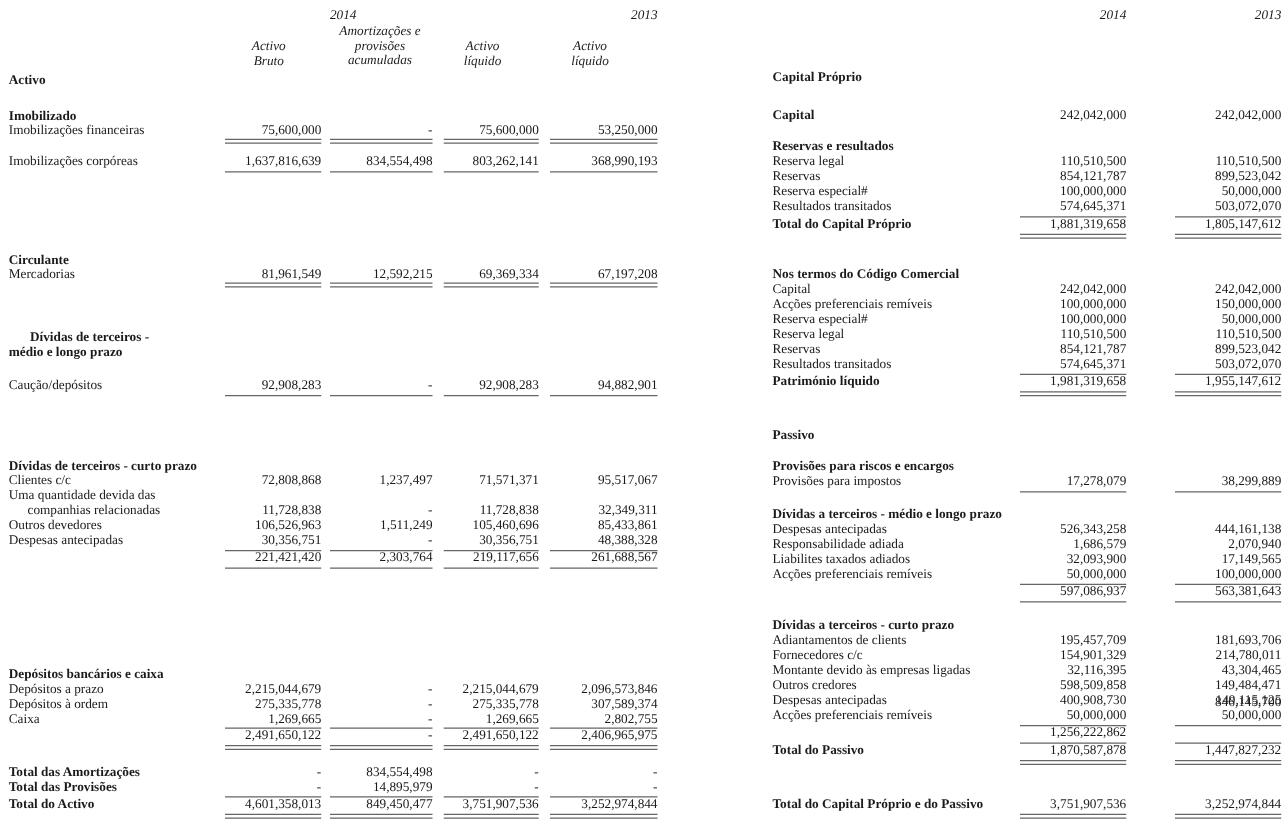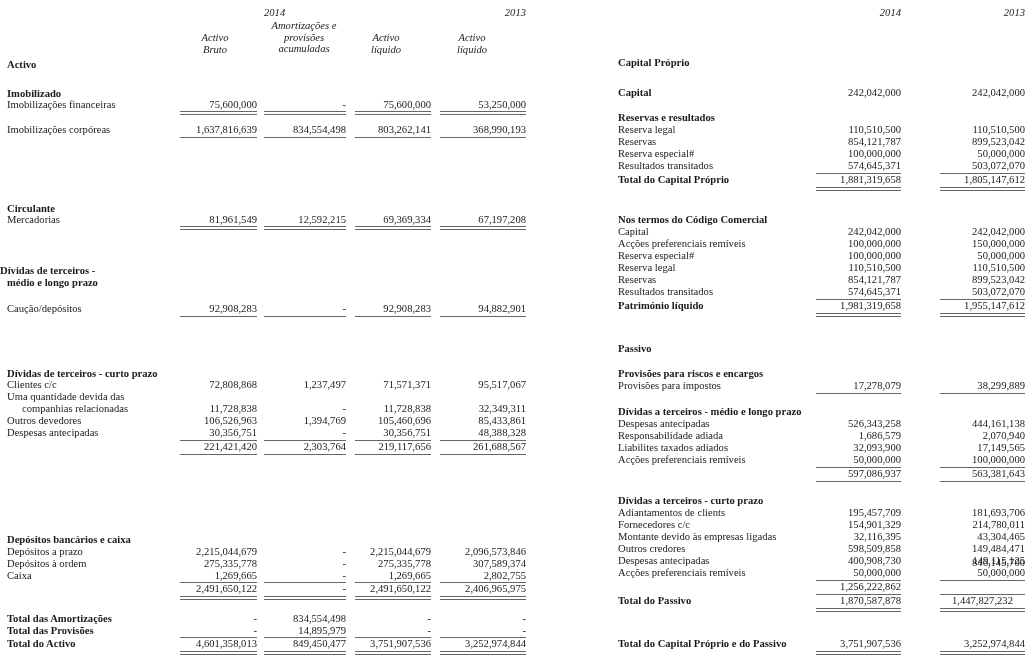--- a/index.html
+++ b/index.html
@@ -60,21 +60,21 @@
   <div class="abs" style="left:7px;top:214px;">Mercadorias</div>
   <div class="abs num L1" style="top:214px;">81,961,549</div>
   <div class="abs num L2" style="top:214px;">12,592,215</div>
   <div class="abs num L3" style="top:214px;">69,369,334</div>
   <div class="abs num L4" style="top:214px;">67,197,208</div>
   <div class="dline" style="left:180px;top:226px;width:77px;"></div>
   <div class="dline" style="left:264px;top:226px;width:82px;"></div>
   <div class="dline" style="left:355px;top:226px;width:76px;"></div>
   <div class="dline" style="left:440px;top:226px;width:86px;"></div>
 
-  <div class="abs b" style="left:0;top:265px;">Dívidas de terceiros -</div>
+  <div class="abs b" style="left:24px;top:265px;">Dívidas de terceiros -</div>
   <div class="abs b" style="left:7px;top:277px;">médio e longo prazo</div>
   <div class="abs" style="left:7px;top:303px;">Caução/depósitos</div>
   <div class="abs num L1" style="top:303px;">92,908,283</div>
   <div class="abs num L2" style="top:303px;">-</div>
   <div class="abs num L3" style="top:303px;">92,908,283</div>
   <div class="abs num L4" style="top:303px;">94,882,901</div>
   <div class="line" style="left:180px;top:316px;width:77px;"></div>
   <div class="line" style="left:264px;top:316px;width:82px;"></div>
   <div class="line" style="left:355px;top:316px;width:76px;"></div>
   <div class="line" style="left:440px;top:316px;width:86px;"></div>
@@ -86,21 +86,21 @@
   <div class="abs num L3" style="top:379px;">71,571,371</div>
   <div class="abs num L4" style="top:379px;">95,517,067</div>
   <div class="abs" style="left:7px;top:391px;">Uma quantidade devida das</div>
   <div class="abs" style="left:22px;top:403px;">companhias relacionadas</div>
   <div class="abs num L1" style="top:403px;">11,728,838</div>
   <div class="abs num L2" style="top:403px;">-</div>
   <div class="abs num L3" style="top:403px;">11,728,838</div>
   <div class="abs num L4" style="top:403px;">32,349,311</div>
   <div class="abs" style="left:7px;top:415px;">Outros devedores</div>
   <div class="abs num L1" style="top:415px;">106,526,963</div>
-  <div class="abs num L2" style="top:415px;">1,394,769</div>
+  <div class="abs num L2" style="top:415px;">1,511,249</div>
   <div class="abs num L3" style="top:415px;">105,460,696</div>
   <div class="abs num L4" style="top:415px;">85,433,861</div>
   <div class="abs" style="left:7px;top:427px;">Despesas antecipadas</div>
   <div class="abs num L1" style="top:427px;">30,356,751</div>
   <div class="abs num L2" style="top:427px;">-</div>
   <div class="abs num L3" style="top:427px;">30,356,751</div>
   <div class="abs num L4" style="top:427px;">48,388,328</div>
   <div class="line" style="left:180px;top:440px;width:77px;"></div>
   <div class="line" style="left:264px;top:440px;width:82px;"></div>
   <div class="line" style="left:355px;top:440px;width:76px;"></div>
@@ -273,21 +273,21 @@
   <div class="abs num R1" style="top:567px;">50,000,000</div>
   <div class="abs num R2" style="top:567px;">50,000,000</div>
   <div class="line" style="left:816px;top:580px;width:85px;"></div>
   <div class="line" style="left:940px;top:580px;width:85px;"></div>
   <div class="abs num R1" style="top:581px;">1,256,222,862</div>
   <div class="abs num R2" style="top:557px;">846,145,700</div>
   <div class="line" style="left:816px;top:594px;width:85px;"></div>
   <div class="line" style="left:940px;top:594px;width:85px;"></div>
   <div class="abs b" style="left:618px;top:595px;">Total do Passivo</div>
   <div class="abs num R1" style="top:595px;">1,870,587,878</div>
-  <div class="abs num R2" style="top:595px;text-align:center;">1,447,827,232</div>
+  <div class="abs num R2" style="top:595px;">1,447,827,232</div>
   <div class="dline" style="left:816px;top:608px;width:85px;"></div>
   <div class="dline" style="left:940px;top:608px;width:85px;"></div>
 
   <div class="abs b" style="left:618px;top:638px;">Total do Capital Próprio e do Passivo</div>
   <div class="abs num R1" style="top:638px;">3,751,907,536</div>
   <div class="abs num R2" style="top:638px;">3,252,974,844</div>
   <div class="dline" style="left:816px;top:651px;width:85px;"></div>
   <div class="dline" style="left:940px;top:651px;width:85px;"></div>
 </div>
 

